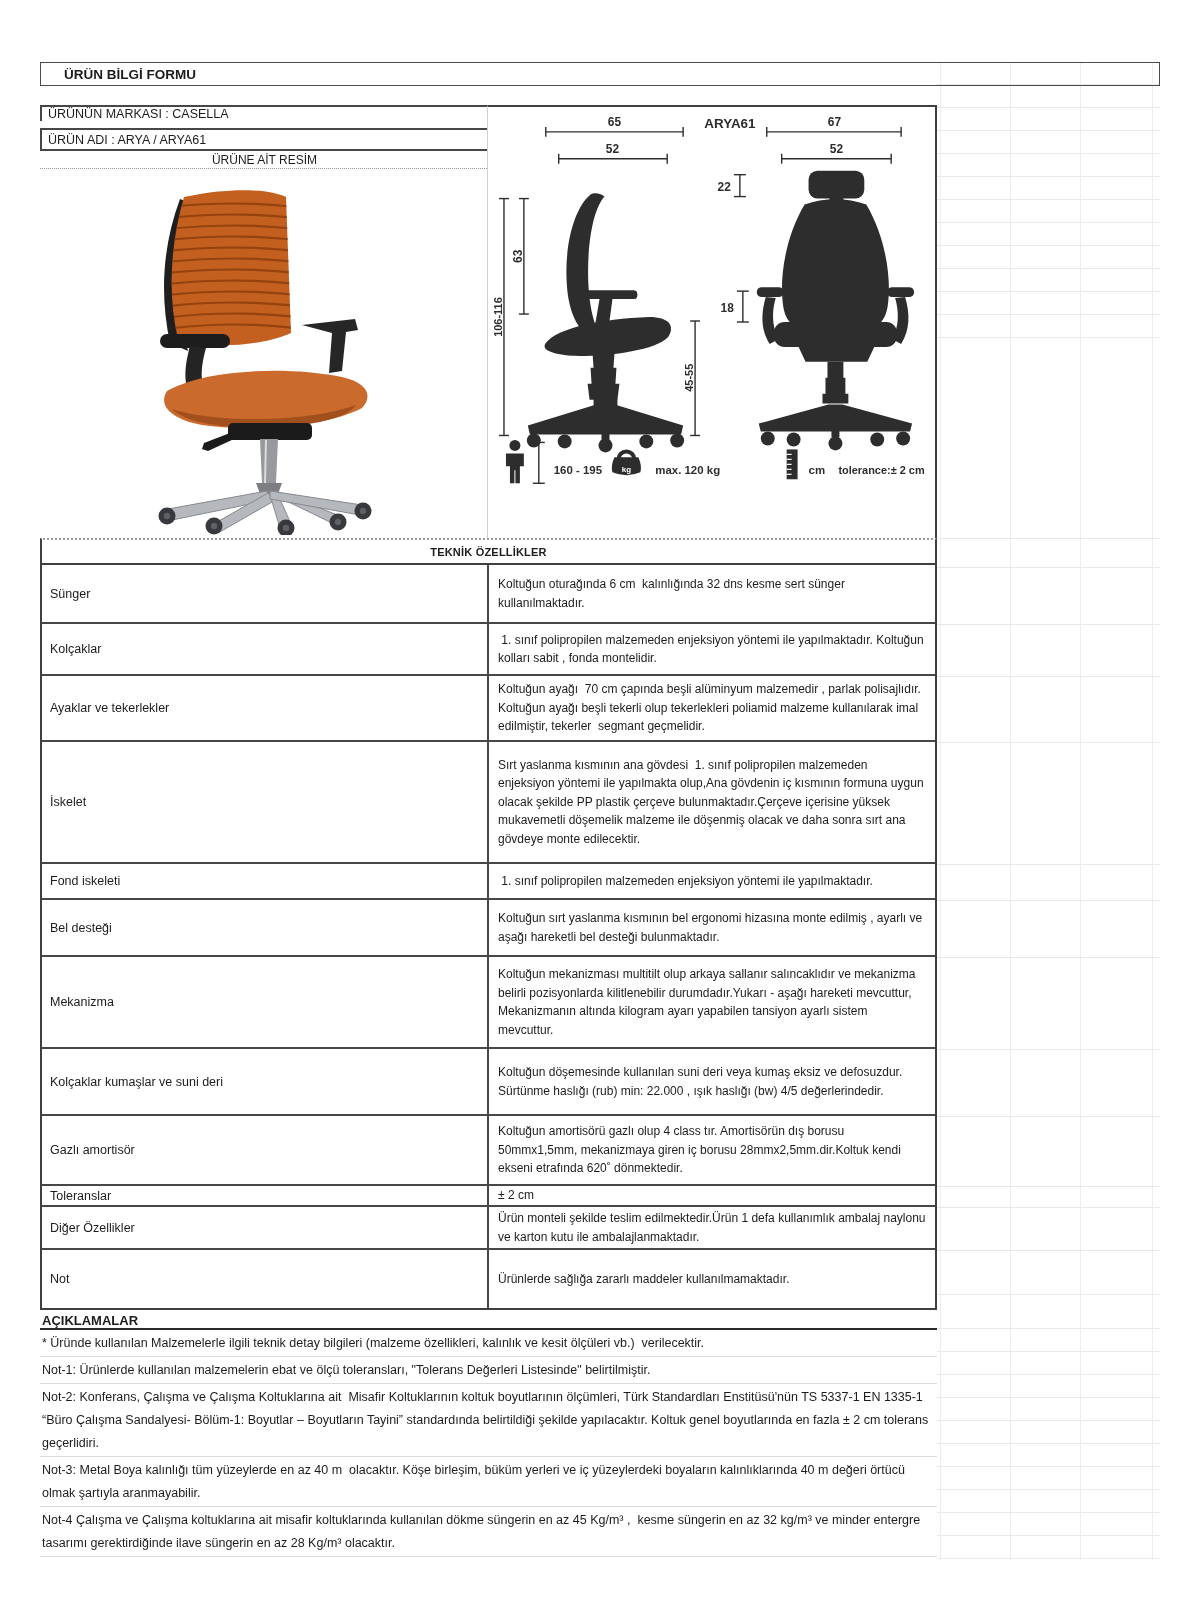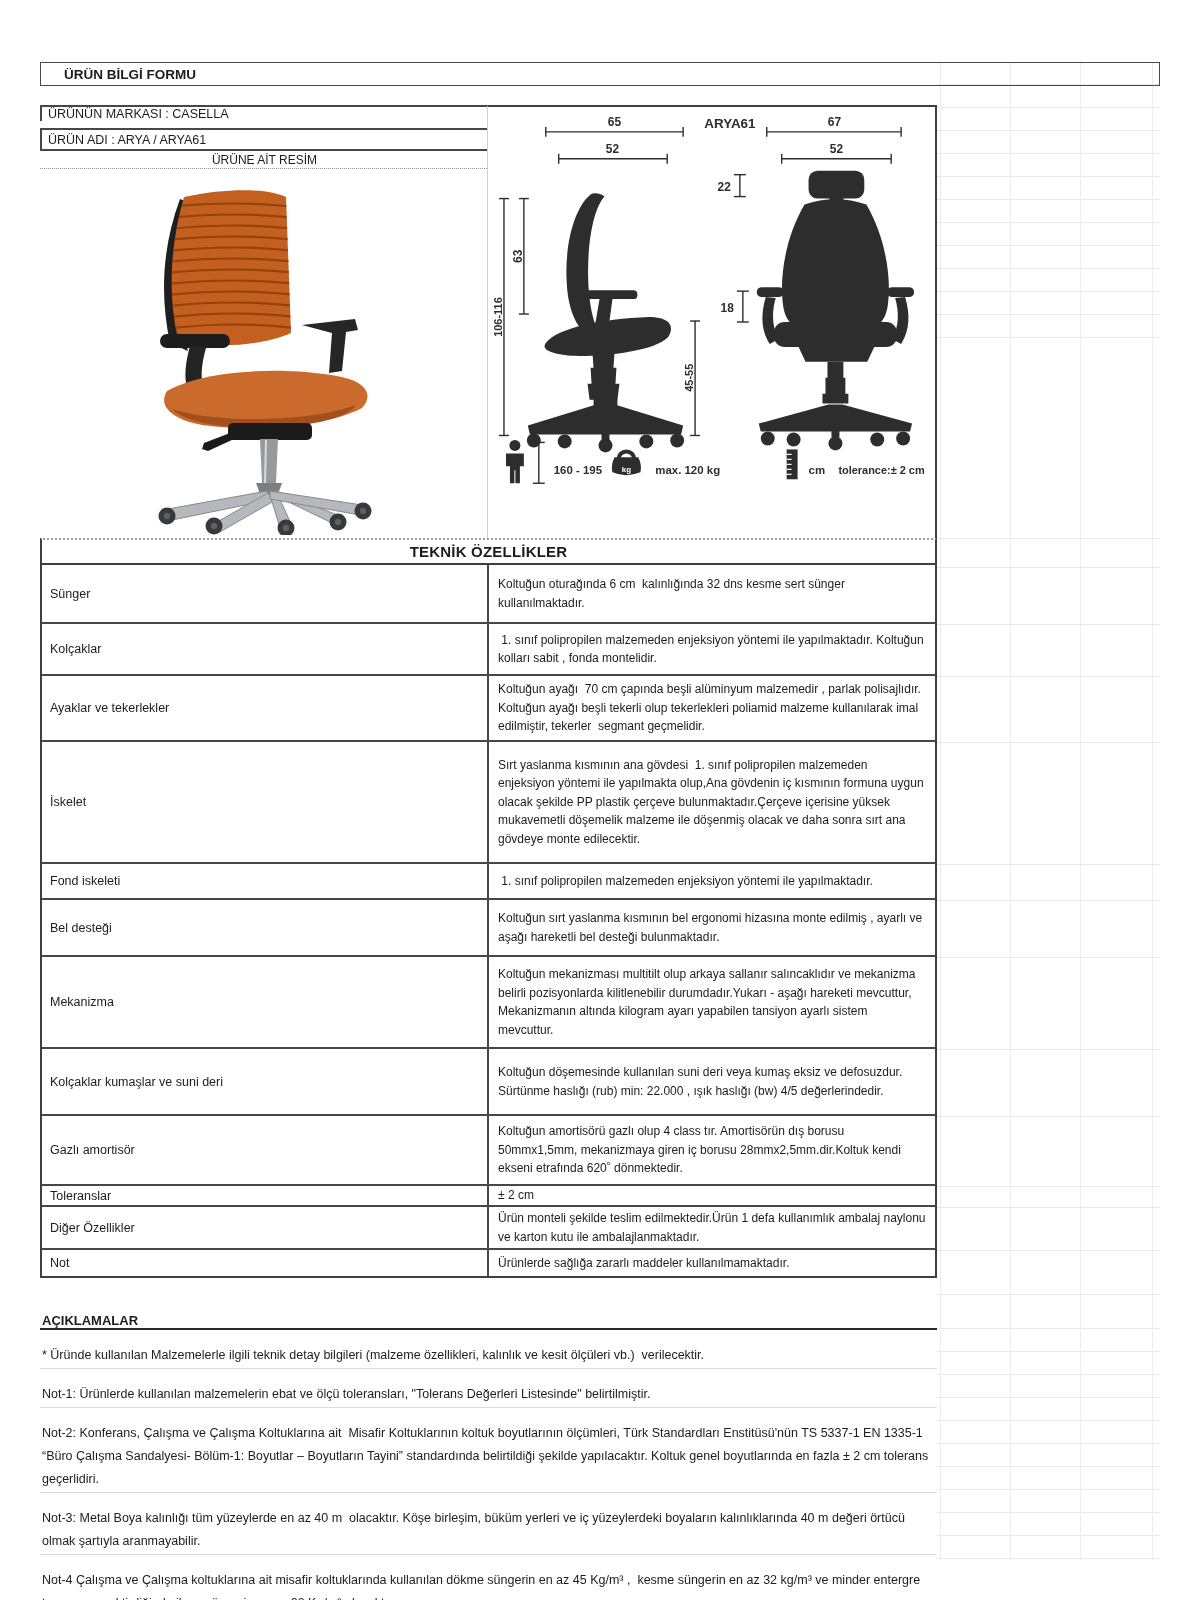--- a/index.html
+++ b/index.html
@@ -12,29 +12,29 @@
     box-shadow:0 -29px #e8e8e8,0 57px #e8e8e8,0 109px #e8e8e8,0 175px #e8e8e8,0 297px #e8e8e8,0 333px #e8e8e8,0 390px #e8e8e8,0 482px #e8e8e8,0 549px #e8e8e8,0 619px #e8e8e8,0 640px #e8e8e8,0 683px #e8e8e8,0 727px #e8e8e8;}
   
   .title-cell{left:40px;top:62px;width:1120px;height:24px;border:1.5px solid #4a4a4a;display:flex;align-items:center;padding-left:23px;font-weight:bold;font-size:13.5px;}
   .brand-cell{left:40px;top:105px;width:449px;height:16px;border:2px solid #474747;border-bottom:none;display:flex;align-items:center;padding-left:6px;font-size:12.5px;}
   .name-cell{left:40px;top:128px;width:449px;height:23px;border:2px solid #474747;display:flex;align-items:center;padding-left:6px;font-size:12.5px;}
   .resim-cell{left:40px;top:151px;width:449px;height:18px;border-bottom:1px dotted #979797;display:flex;align-items:center;justify-content:center;font-size:12px;}
   .drawing-box{left:487px;top:105px;width:450px;height:433px;border-top:2px solid #3f3f3f;border-right:2px solid #3f3f3f;border-left:1px solid #d0d0d0;background:#fff;}
   .photo-box{left:40px;top:169px;width:447px;height:369px;background:#fff;}
   
   .spec-table{left:40px;top:538px;width:897px;border:2px solid #3f3f3f;border-top:2px dotted #9b9b9b;background:#fff;}
-  .spec-header{box-sizing:border-box;height:25px;border-bottom:2px solid #3f3f3f;display:flex;align-items:center;justify-content:center;font-weight:bold;font-size:15px;letter-spacing:.2px;}
+  .spec-header{box-sizing:border-box;height:25px;border-bottom:2px solid #3f3f3f;display:flex;align-items:center;justify-content:center;font-weight:bold;font-size:11px;letter-spacing:.2px;}
   .spec-row{display:flex;box-sizing:border-box;}
   .spec-row + .spec-row{border-top:2px solid #474747;}
   .spec-label{flex:0 0 447px;box-sizing:border-box;border-right:2px solid #474747;display:flex;align-items:center;padding:2px 8px;font-size:12.5px;}
   .spec-value{flex:1;box-sizing:border-box;display:flex;align-items:center;padding:3px 9px;font-size:12px;line-height:18.5px;white-space:pre-wrap;}
   
   .notes{left:40px;top:1307px;width:897px;}
   .notes-header{font-weight:bold;font-size:13px;height:21px;border-bottom:2px solid #2a2a2a;padding-left:2px;display:flex;align-items:flex-end;}
-  .note-item{font-size:12.5px;line-height:23px;border-bottom:1px solid #dadada;padding:14px 2px 1px 2px;white-space:pre-wrap;}
+  .note-item{font-size:12.5px;line-height:23px;border-bottom:1px solid #dadada;padding:2px 2px 1px 2px;white-space:pre-wrap;}
   svg text{font-family:"Liberation Sans",sans-serif;}
 </style>
 </head>
 <body>
 
 <div class="abs grid-rows" style="left:937px;top:62px;width:223px;height:287px;"></div>
 <div class="abs grid-rows" style="left:937px;top:1306px;width:223px;height:254px;"></div>
 <div class="abs vline" style="left:940px;top:62px;height:1498px;"></div>
 <div class="abs vline" style="left:1010px;top:62px;height:1498px;"></div>
 <div class="abs vline" style="left:1080px;top:62px;height:1498px;"></div>
@@ -275,21 +275,21 @@
     <div class="spec-value">Koltuğun amortisörü gazlı olup 4 class tır. Amortisörün dış borusu 50mmx1,5mm, mekanizmaya giren iç borusu 28mmx2,5mm.dir.Koltuk kendi ekseni etrafında 620˚ dönmektedir.</div>
   </div>
   <div class="spec-row" style="height:21px">
     <div class="spec-label">Toleranslar</div>
     <div class="spec-value">± 2 cm</div>
   </div>
   <div class="spec-row" style="height:43px">
     <div class="spec-label">Diğer Özellikler</div>
     <div class="spec-value">Ürün monteli şekilde teslim edilmektedir.Ürün 1 defa kullanımlık ambalaj naylonu ve karton kutu ile ambalajlanmaktadır.</div>
   </div>
-  <div class="spec-row" style="height:28px">
+  <div class="spec-row" style="height:60px">
     <div class="spec-label">Not</div>
     <div class="spec-value">Ürünlerde sağlığa zararlı maddeler kullanılmamaktadır.</div>
   </div>
 </div>
 
 <div class="abs notes">
   <div class="notes-header">
     <span>AÇIKLAMALAR</span>
   </div>
   <div class="note-item">* Üründe kullanılan Malzemelerle ilgili teknik detay bilgileri (malzeme özellikleri, kalınlık ve kesit ölçüleri vb.)  verilecektir.</div>

